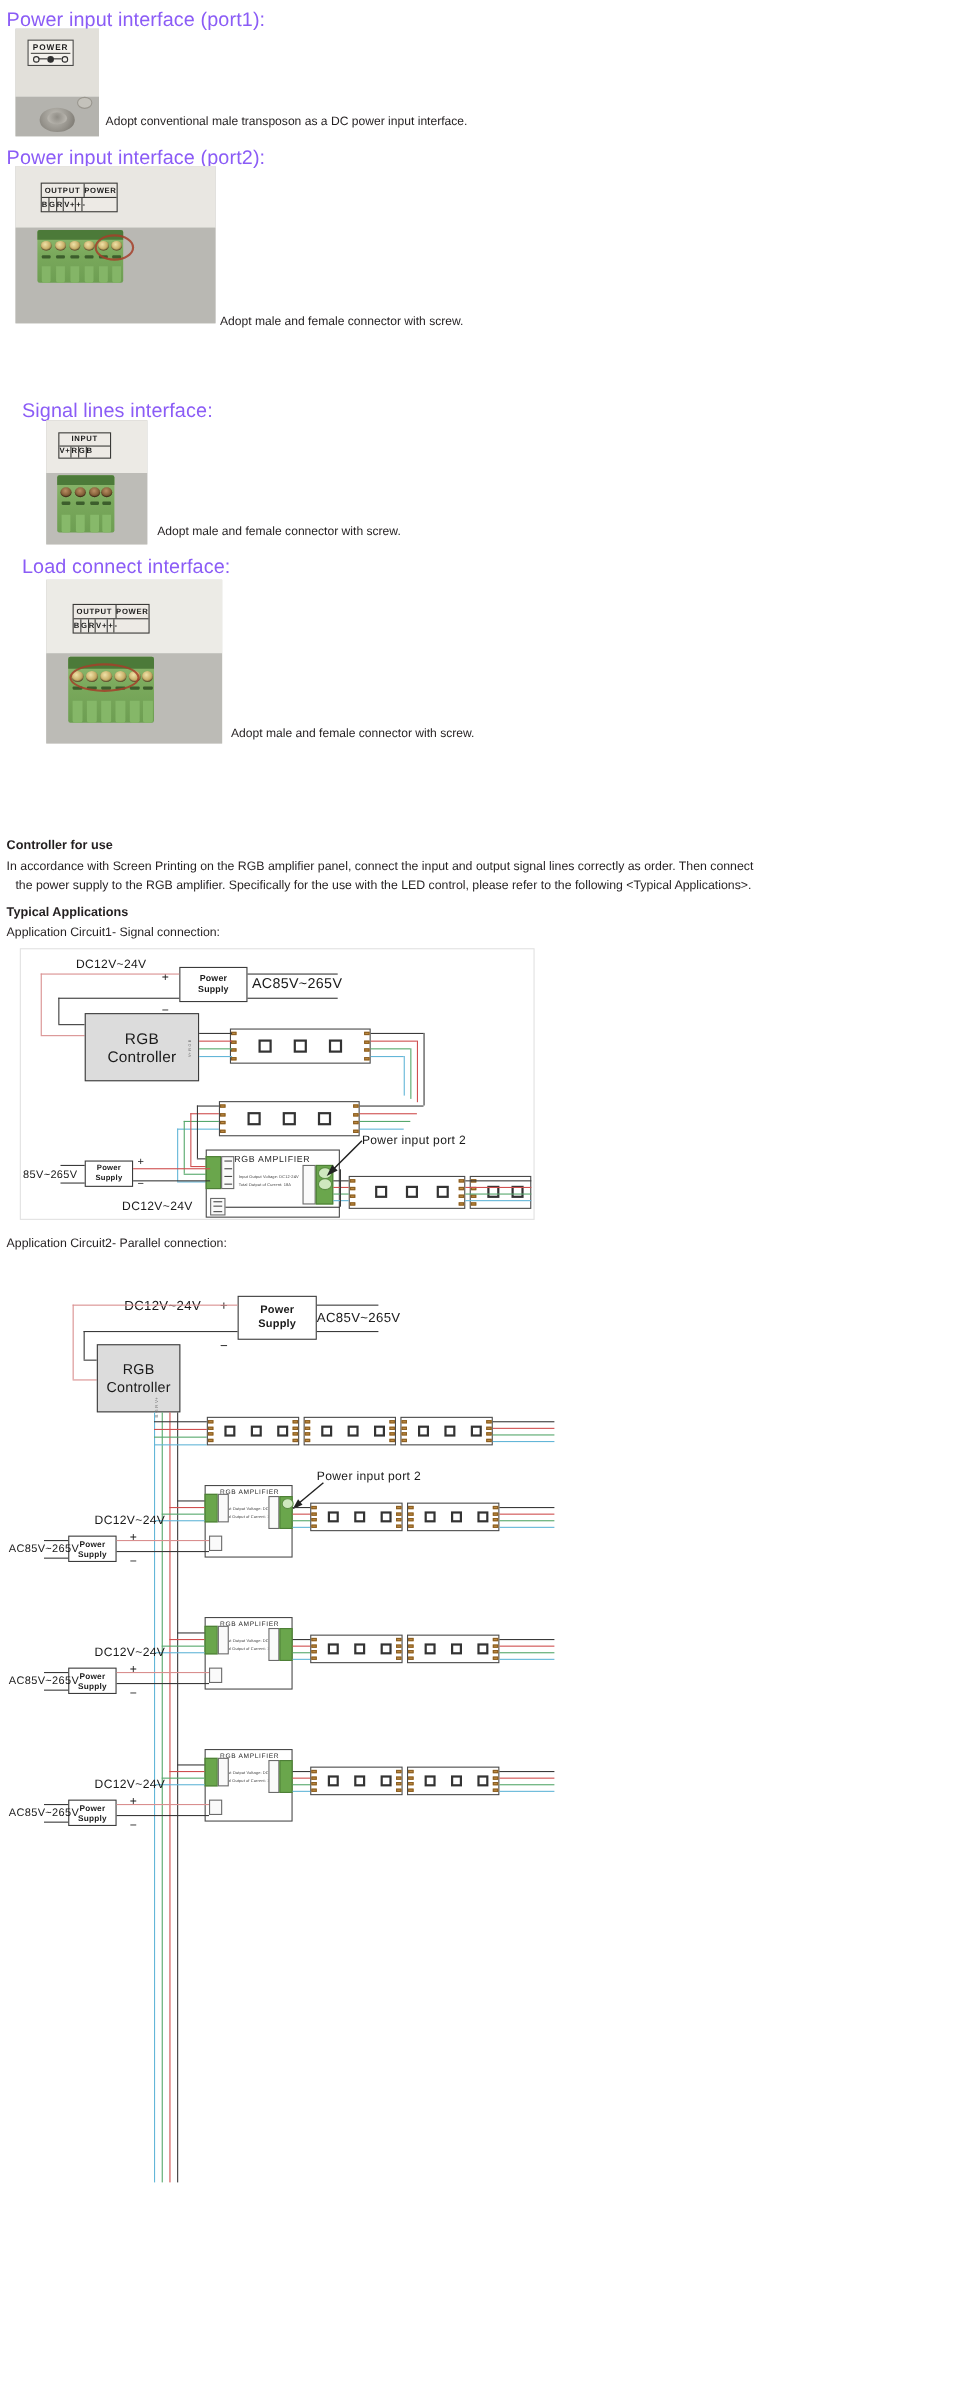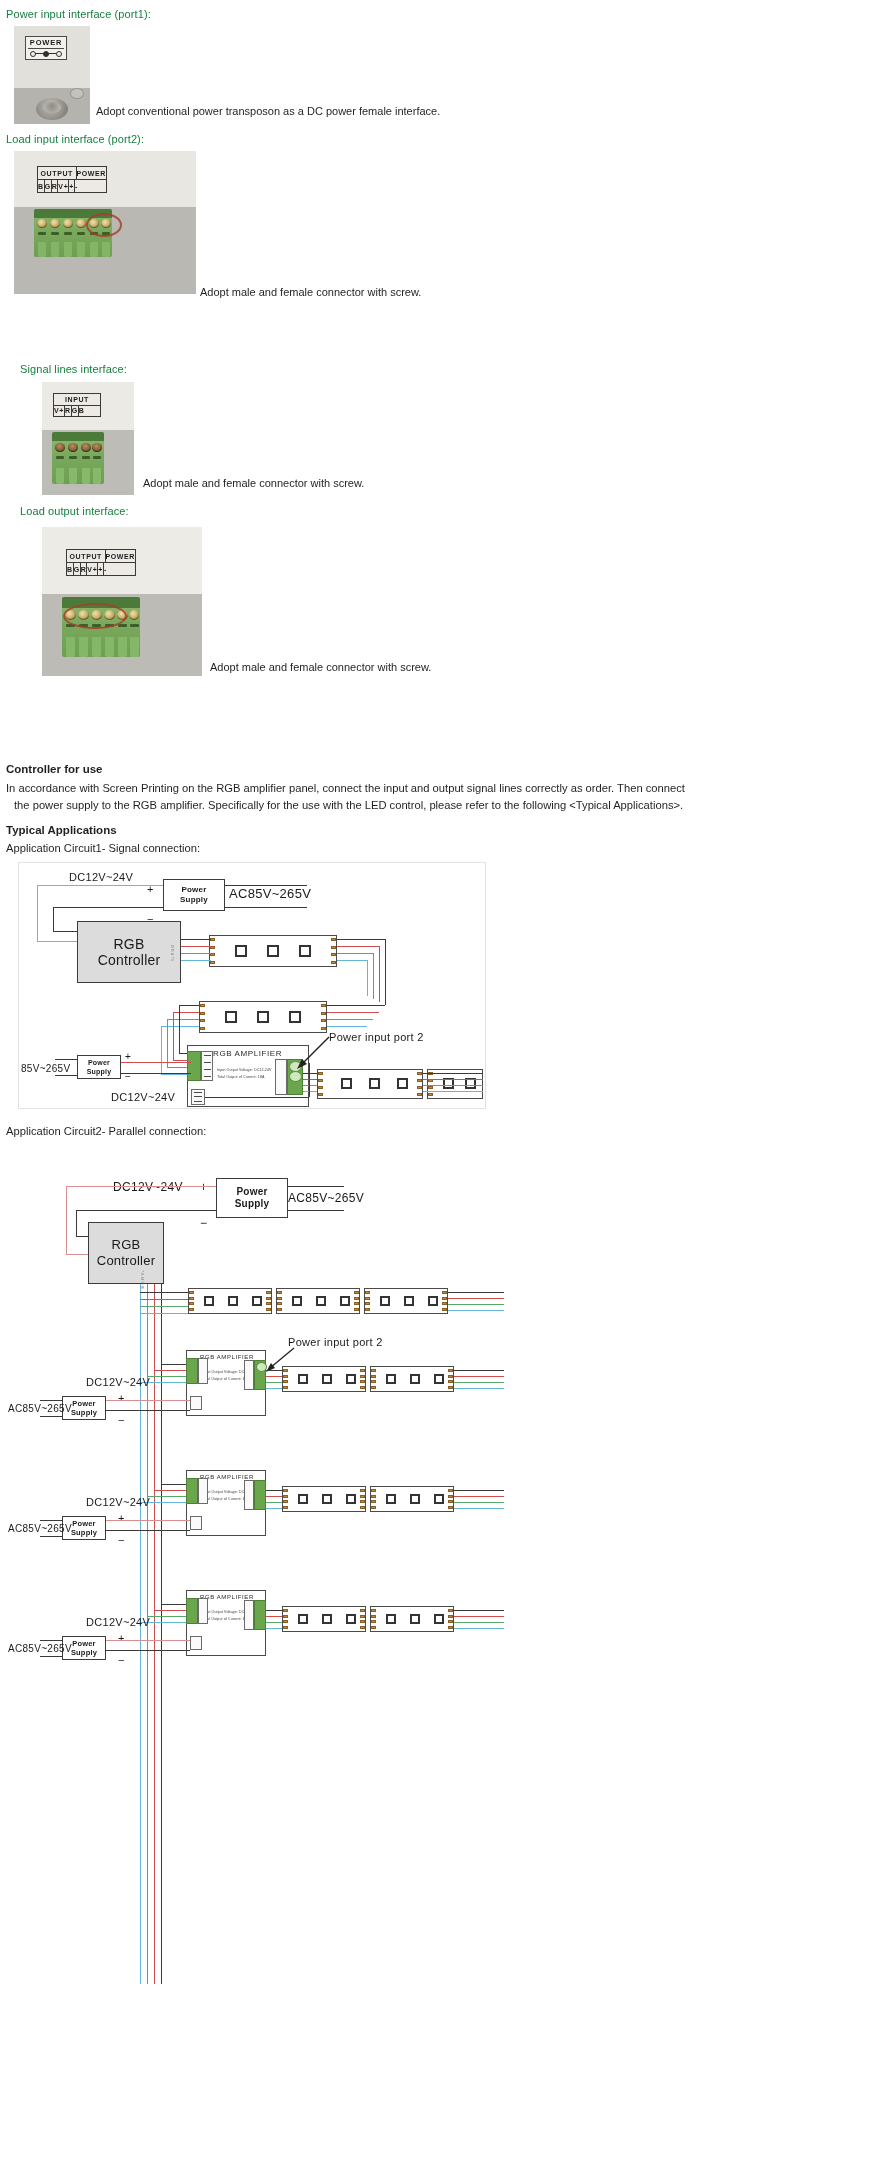--- a/index.html
+++ b/index.html
@@ -11,23 +11,23 @@
     width: 879px;
     height: 2169px;
     position: relative;
     font-family: "Liberation Sans", sans-serif;
     color: #231f20;
     overflow: hidden;
   }
 
   
   .sec-title {
-    font-size: 11px;
+    font-size: 18px;
     letter-spacing: .1px;
-    color: #15803d;
+    color: #8b5cf6;
     white-space: nowrap;
   }
   .caption {
     font-size: 11px;
     color: #231f20;
     white-space: nowrap;
   }
   .body-head {
     font-size: 11.5px;
     font-weight: bold;
@@ -295,23 +295,23 @@
     <div class="pin-sym" style="left:17px; background:#303030;"></div>
     <div class="pin-line" style="left:22px; width:8px;"></div>
     <div class="pin-sym" style="left:30px;"></div>
   </div>
   <div class="dcjack" style="left:22px; top:72px; width:32px; height:22px;">
     <div class="inner"></div>
   </div>
   <div class="abs" style="left:56px; top:62px; width:12px; height:9px; border:1px solid #9a978f; border-radius:50%; background:#c4c2bb;"></div>
 </div>
 
-<div class="abs caption" style="left:96px; top:105px;">Adopt conventional power transposon as a DC power female interface.</div>
-
-<div class="abs sec-title" style="left:6px; top:133px;">Load input interface (port2):</div>
+<div class="abs caption" style="left:96px; top:105px;">Adopt conventional male transposon as a DC power input interface.</div>
+
+<div class="abs sec-title" style="left:6px; top:133px;">Power input interface (port2):</div>
 
 <div class="photo" style="left:14px; top:151px; width:182px; height:143px;">
   <div class="plate" style="height:56px; background:#e9e7e2;"></div>
   <div class="plate2" style="top:56px; bottom:0; background:#b9b8b3;"></div>
 
   <div class="silk" style="left:23px; top:15px; width:70px; height:27px;">
     <div class="silk-row">
       <div class="silk-cell" style="flex:4">OUTPUT</div>
       <div class="silk-cell" style="flex:2">POWER</div>
     </div>
@@ -381,21 +381,21 @@
     <div class="slot" style="left:41px; top:24px; width:8px; height:3px;"></div>
     <div class="footpin" style="left:4px; top:36px; width:8px; height:16px; background:#87b96a;"></div>
     <div class="footpin" style="left:17px; top:36px; width:8px; height:16px; background:#87b96a;"></div>
     <div class="footpin" style="left:30px; top:36px; width:8px; height:16px; background:#87b96a;"></div>
     <div class="footpin" style="left:41px; top:36px; width:8px; height:16px; background:#87b96a;"></div>
   </div>
 </div>
 
 <div class="abs caption" style="left:143px; top:477px;">Adopt male and female connector with screw.</div>
 
-<div class="abs sec-title" style="left:20px; top:505px;">Load output interface:</div>
+<div class="abs sec-title" style="left:20px; top:505px;">Load connect interface:</div>
 
 <div class="photo" style="left:42px; top:527px; width:160px; height:149px;">
   <div class="plate" style="height:67px; background:#ecebe6;"></div>
   <div class="plate2" style="top:67px; bottom:0; background:#bcbbb6;"></div>
 
   <div class="silk" style="left:24px; top:22px; width:70px; height:27px;">
     <div class="silk-row">
       <div class="silk-cell" style="flex:4">OUTPUT</div>
       <div class="silk-cell" style="flex:2">POWER</div>
     </div>

